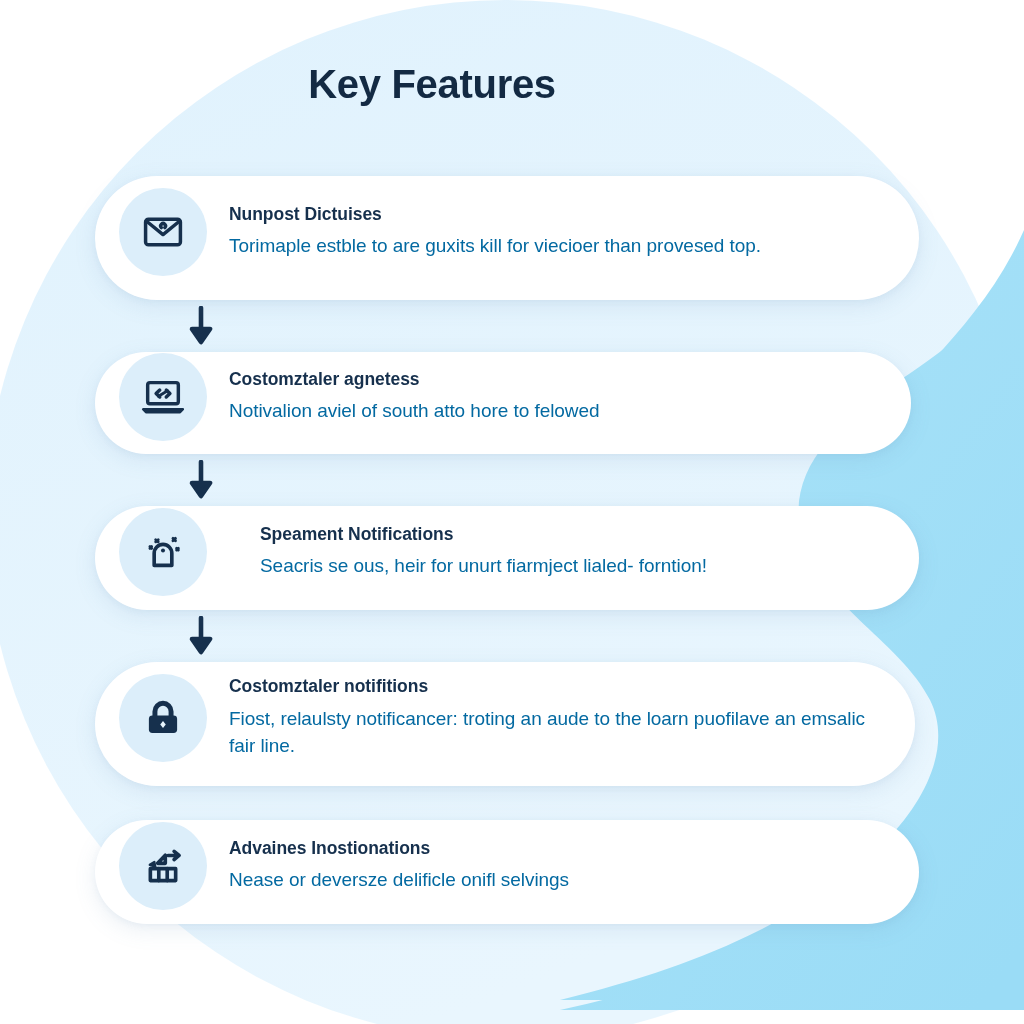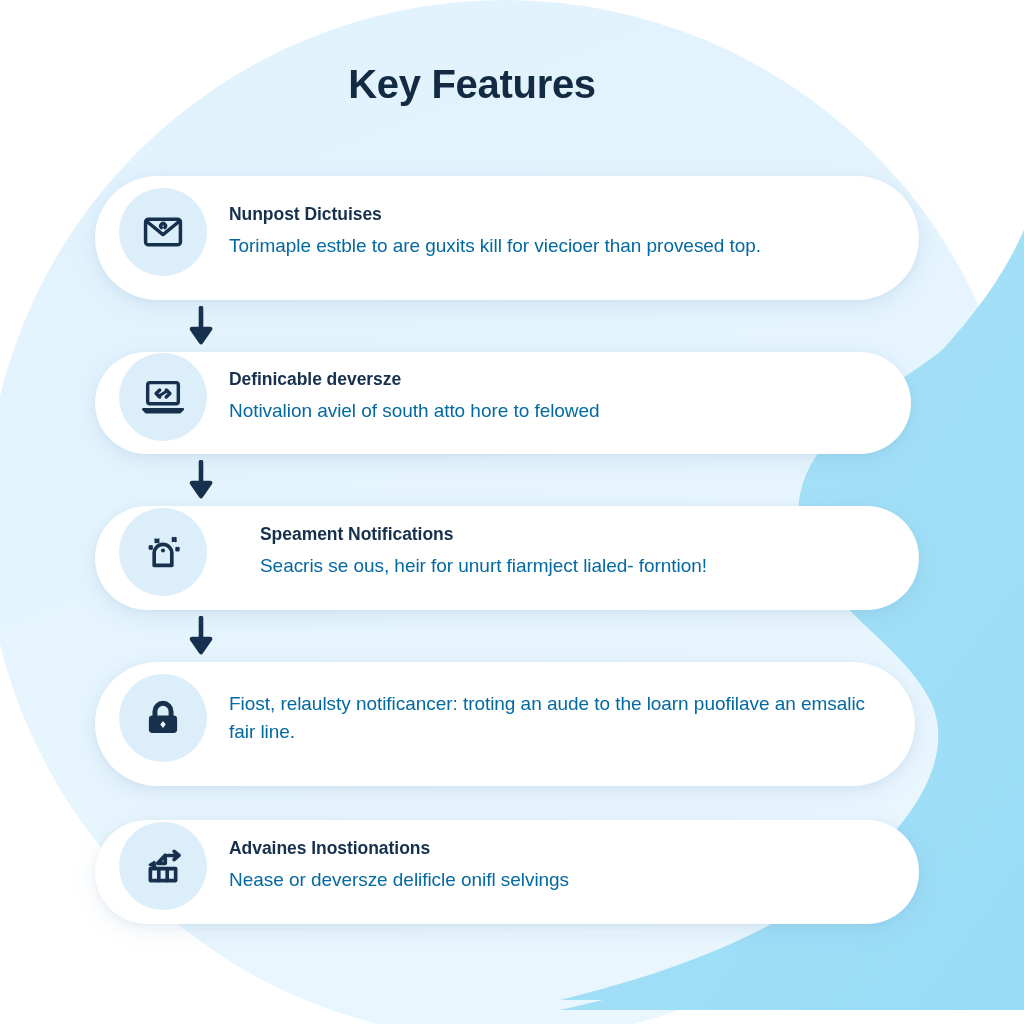--- a/index.html
+++ b/index.html
@@ -36,21 +36,20 @@
     position: absolute;
     left: 0;
     top: 62px;
     width: 864px;
     text-align: center;
     font-size: 40px;
     font-weight: bold;
     letter-spacing: -0.3px;
     color: #132a43;
     z-index: 5;
-    padding-left: 40px;
   }
 
   
   .card-list {
     position: absolute;
     left: 95px;
     top: 176px;
     width: 824px;
     z-index: 4;
   }
@@ -183,21 +182,21 @@
         <div class="card-icon-wrap">
           <svg width="46" height="46" viewBox="0 0 24 24" fill="none" stroke="#16304d" stroke-width="1.8" stroke-linecap="round" stroke-linejoin="round">
             <rect x="4" y="4.5" width="16" height="11" rx="1.2"></rect>
             <path d="M1.6 18.4 h20.8 l-1.5 1.6 H3.1 Z" fill="#16304d" stroke-width="1.2"></path>
             <path d="M10.3 8.4 L8.4 10.2 L10.3 12"></path>
             <path d="M13.7 8.4 L15.6 10.2 L13.7 12"></path>
             <path d="M9.6 11.6 L14.4 8.8" stroke-width="1.5"></path>
           </svg>
         </div>
         <div class="card-text">
-          <div class="card-heading">Definicable deversze</div>
+          <div class="card-heading">Costomztaler agnetess</div>
           <div class="card-body">Notivalion aviel of south atto hore to felowed</div>
         </div>
       </div>
     </div>
 
     <div class="connector">
       <svg width="26" height="40" viewBox="0 0 26 40">
         <path d="M13 2 L13 25 M4 23 L13 36 L22 23 Z" fill="#16304d" stroke="#16304d" stroke-width="4.6" stroke-linejoin="round" stroke-linecap="round"></path>
       </svg>
     </div>
@@ -230,20 +229,21 @@
     <div class="row">
       <div class="card" style="width:820px;min-height:124px;">
         <div class="card-icon-wrap">
           <svg width="44" height="44" viewBox="0 0 24 24">
             <path d="M7.6 11 V8.4 a4.4 4.4 0 0 1 8.8 0 V11" fill="none" stroke="#16304d" stroke-width="2.7" stroke-linecap="round"></path>
             <rect x="4.3" y="10.6" width="15.4" height="9.6" rx="1.9" fill="#16304d"></rect>
             <path d="M12 13.6 l1.5 1.9 l-1.5 1.9 l-1.5 -1.9 Z" fill="#e8f4fc"></path>
           </svg>
         </div>
         <div class="card-text">
+          <div class="card-heading">Costomztaler notifitions</div>
           <div class="card-body">Fiost, relaulsty notificancer: troting an aude to the loarn puofilave an emsalic fair line.</div>
         </div>
       </div>
     </div>
 
     <div class="connector" style="height:34px;">
       <svg width="26" height="26" viewBox="0 0 26 40" style="opacity:0;">
         <path d="M13 2 L13 25 M4 23 L13 36 L22 23 Z" fill="#16304d" stroke="#16304d" stroke-width="4.6" stroke-linejoin="round" stroke-linecap="round"></path>
       </svg>
     </div>

